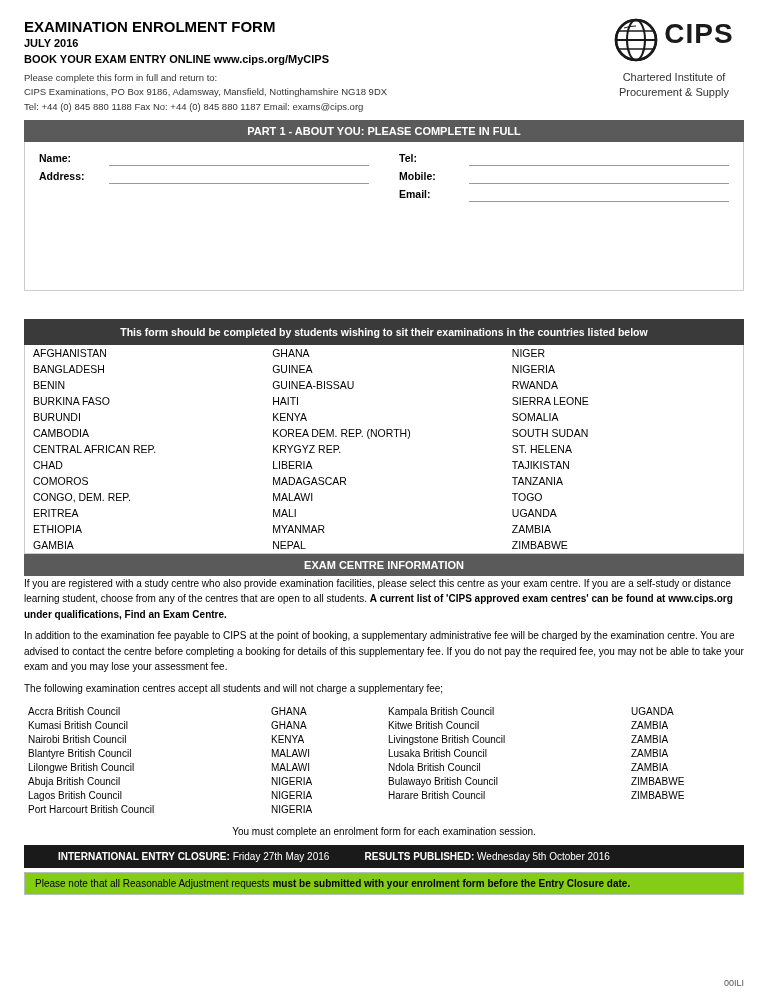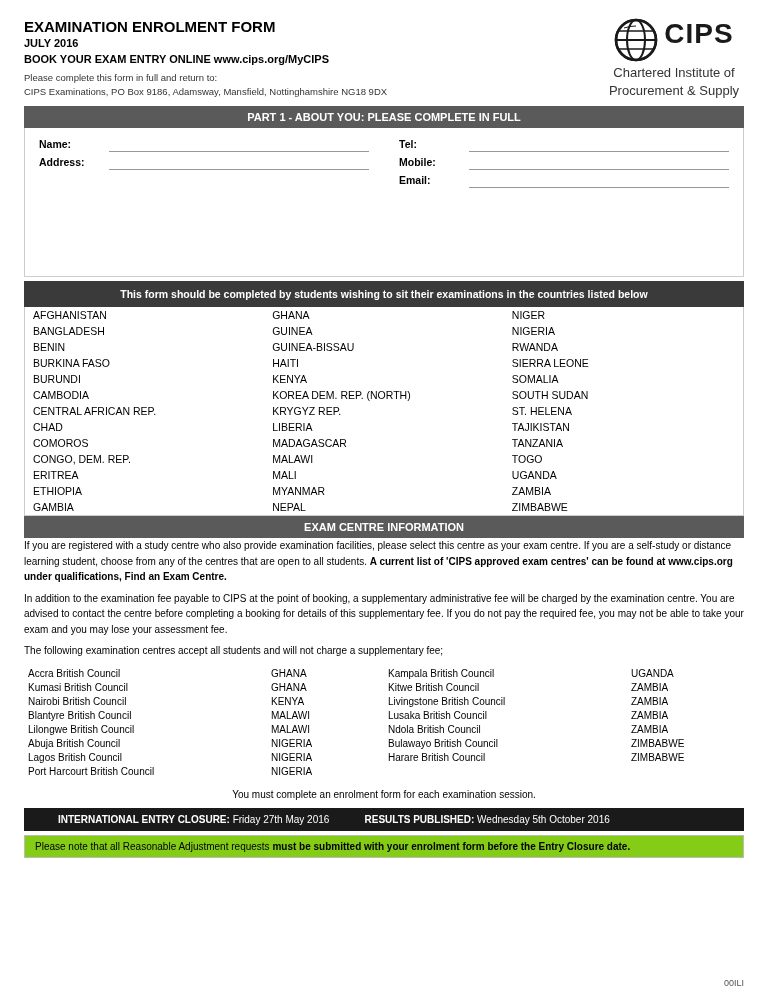--- a/index.html
+++ b/index.html
@@ -61,24 +61,24 @@
       width: 44px;
       height: 44px;
     }
     .cips-text {
       font-size: 28px;
       font-weight: bold;
       color: #1a1a1a;
       letter-spacing: 1px;
     }
     .cips-tagline {
-      font-size: 13px;
+      font-size: 11px;
       color: #333;
       text-align: center;
-      margin-top: 2px;
+      margin-top: 8px;
       line-height: 1.4;
     }
 
     
     .section-bar {
       background: #5a5a5a;
       color: #fff;
       text-align: center;
       font-weight: bold;
       font-size: 11px;
@@ -93,21 +93,21 @@
       font-size: 11px;
       padding: 5px 0;
       margin-bottom: 0;
     }
 
     
     .part1-form {
       border: 1px solid #ccc;
       border-top: none;
       padding: 10px 14px 80px 14px;
-      margin-bottom: 4px;
+      margin-bottom: 28px;
     }
     .part1-row {
       display: flex;
       gap: 30px;
       margin-bottom: 4px;
     }
     .part1-col {
       flex: 1;
     }
     .part1-field {
@@ -224,20 +224,21 @@
 <div class="page">
 
   <div class="header-top">
     <div class="header-left">
       <div class="header-title">EXAMINATION ENROLMENT FORM</div>
       <div class="header-subtitle">JULY 2016</div>
       <div class="header-book">BOOK YOUR EXAM ENTRY ONLINE www.cips.org/MyCIPS</div>
       <div class="header-address">
         <span>Please complete this form in full and return to:</span><br>
         <span>CIPS Examinations, PO Box 9186, Adamsway, Mansfield, Nottinghamshire  NG18 9DX</span><br>
+        <span>Tel: +44 (0) 845 880 1188  Fax No: +44 (0) 845 880 1187 Email: exams@cips.org</span>
       </div>
     </div>
     <div class="cips-logo">
       <div class="cips-logo-inner">
         <svg class="cips-globe" viewBox="0 0 44 44">
           <circle cx="22" cy="22" r="20" fill="none" stroke="#1a1a1a" stroke-width="2.5"></circle>
           <ellipse cx="22" cy="22" rx="9" ry="20" fill="none" stroke="#1a1a1a" stroke-width="2"></ellipse>
           <line x1="2" y1="22" x2="42" y2="22" stroke="#1a1a1a" stroke-width="2"></line>
           <line x1="5" y1="13" x2="39" y2="13" stroke="#1a1a1a" stroke-width="1.5"></line>
           <line x1="5" y1="31" x2="39" y2="31" stroke="#1a1a1a" stroke-width="1.5"></line>

